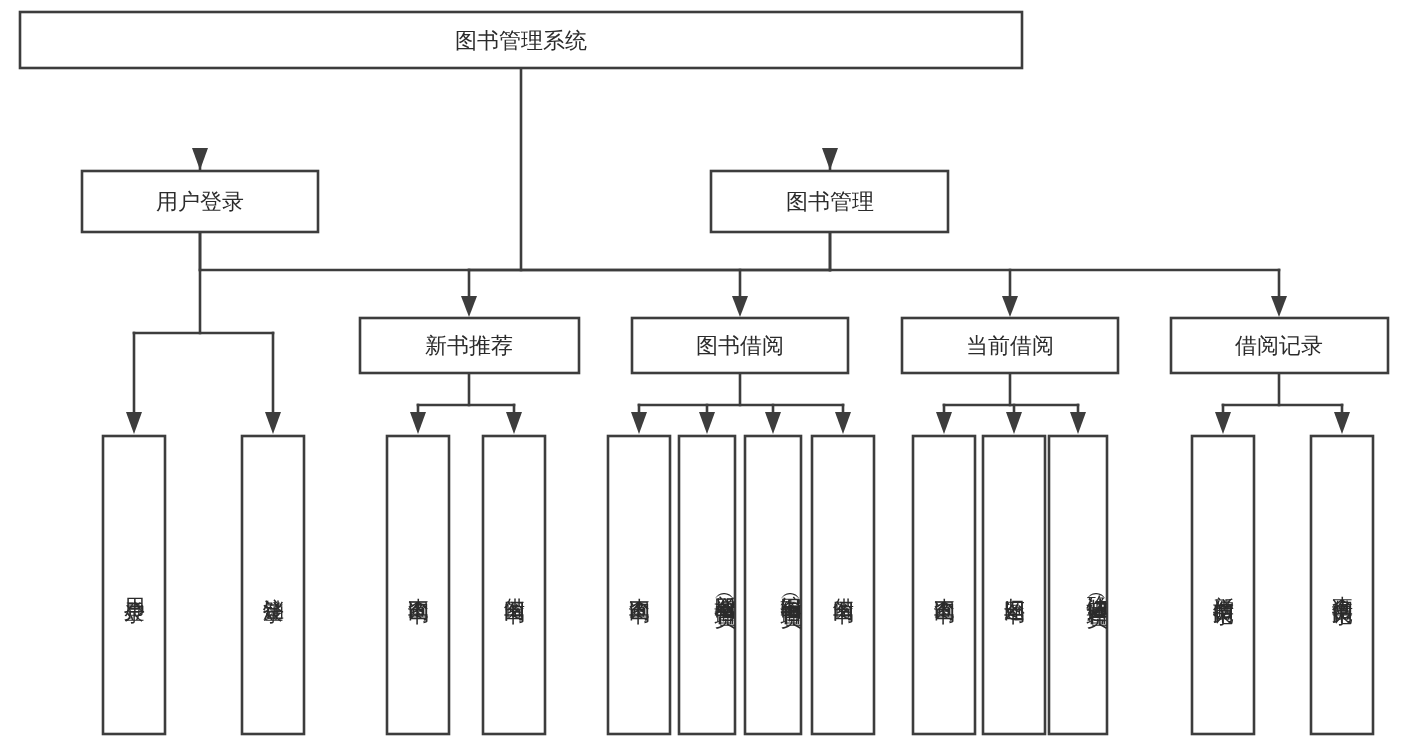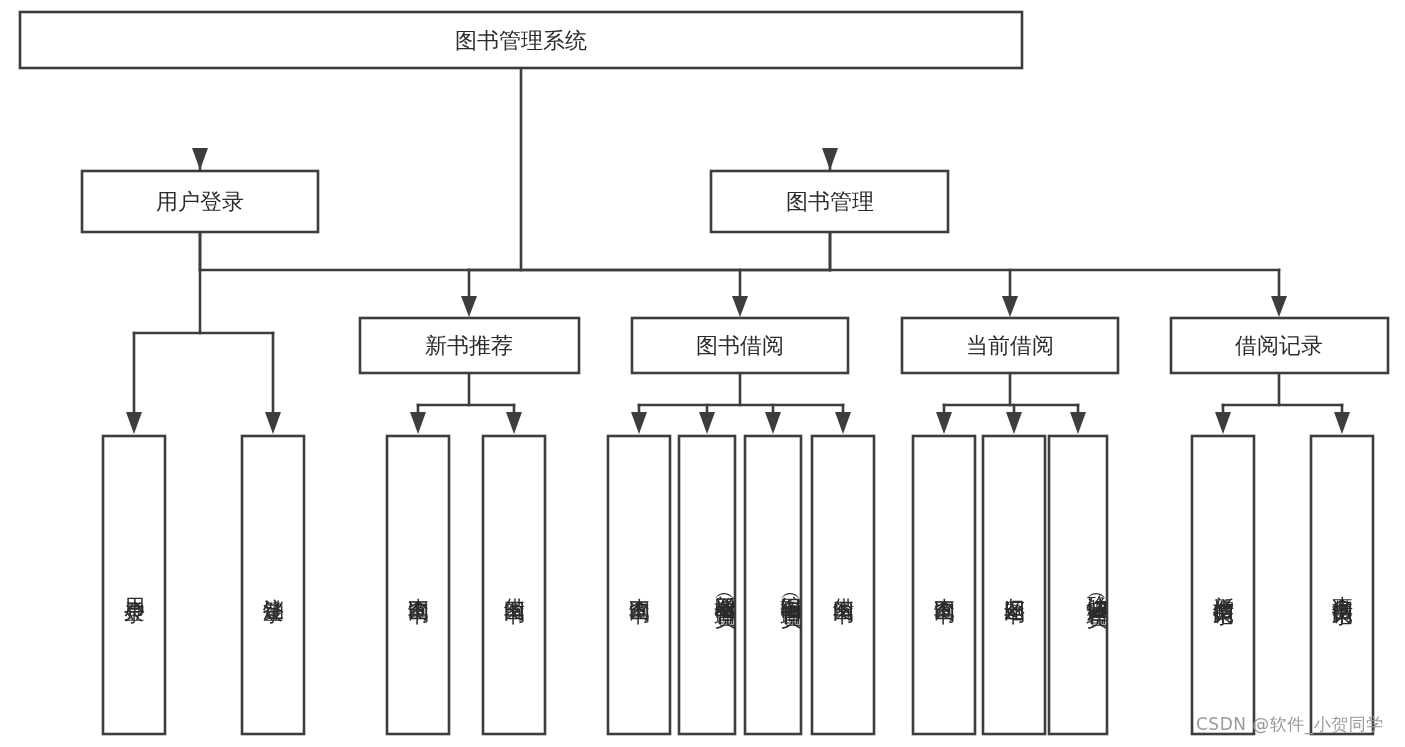--- a/index.html
+++ b/index.html
@@ -230,14 +230,13 @@
   <div class="leaf-label align-center" style="left:608px; top:436px; width:62px; height:298px;">查询图书</div>
   <div class="leaf-label align-start" style="left:679px; top:440px; width:56px; height:294px;">新增图书（管理员）</div>
   <div class="leaf-label align-start" style="left:745px; top:440px; width:56px; height:294px;">编辑图书（管理员）</div>
   <div class="leaf-label align-center" style="left:812px; top:436px; width:62px; height:298px;">借阅图书</div>
   <div class="leaf-label align-center" style="left:913px; top:436px; width:62px; height:298px;">查询图书</div>
   <div class="leaf-label align-center" style="left:983px; top:436px; width:62px; height:298px;">归还图书</div>
   <div class="leaf-label align-start" style="left:1049px; top:440px; width:58px; height:294px;">确认归还（管理员）</div>
   <div class="leaf-label align-center" style="left:1192px; top:436px; width:62px; height:298px;">新增借阅记录</div>
   <div class="leaf-label align-center" style="left:1311px; top:436px; width:62px; height:298px;">查询借阅记录</div>
 
-  <div class="watermark" style="left:1196px; top:713px;">CSDN @软件_小贺同学</div>
 </div>
 
 </body></html>

